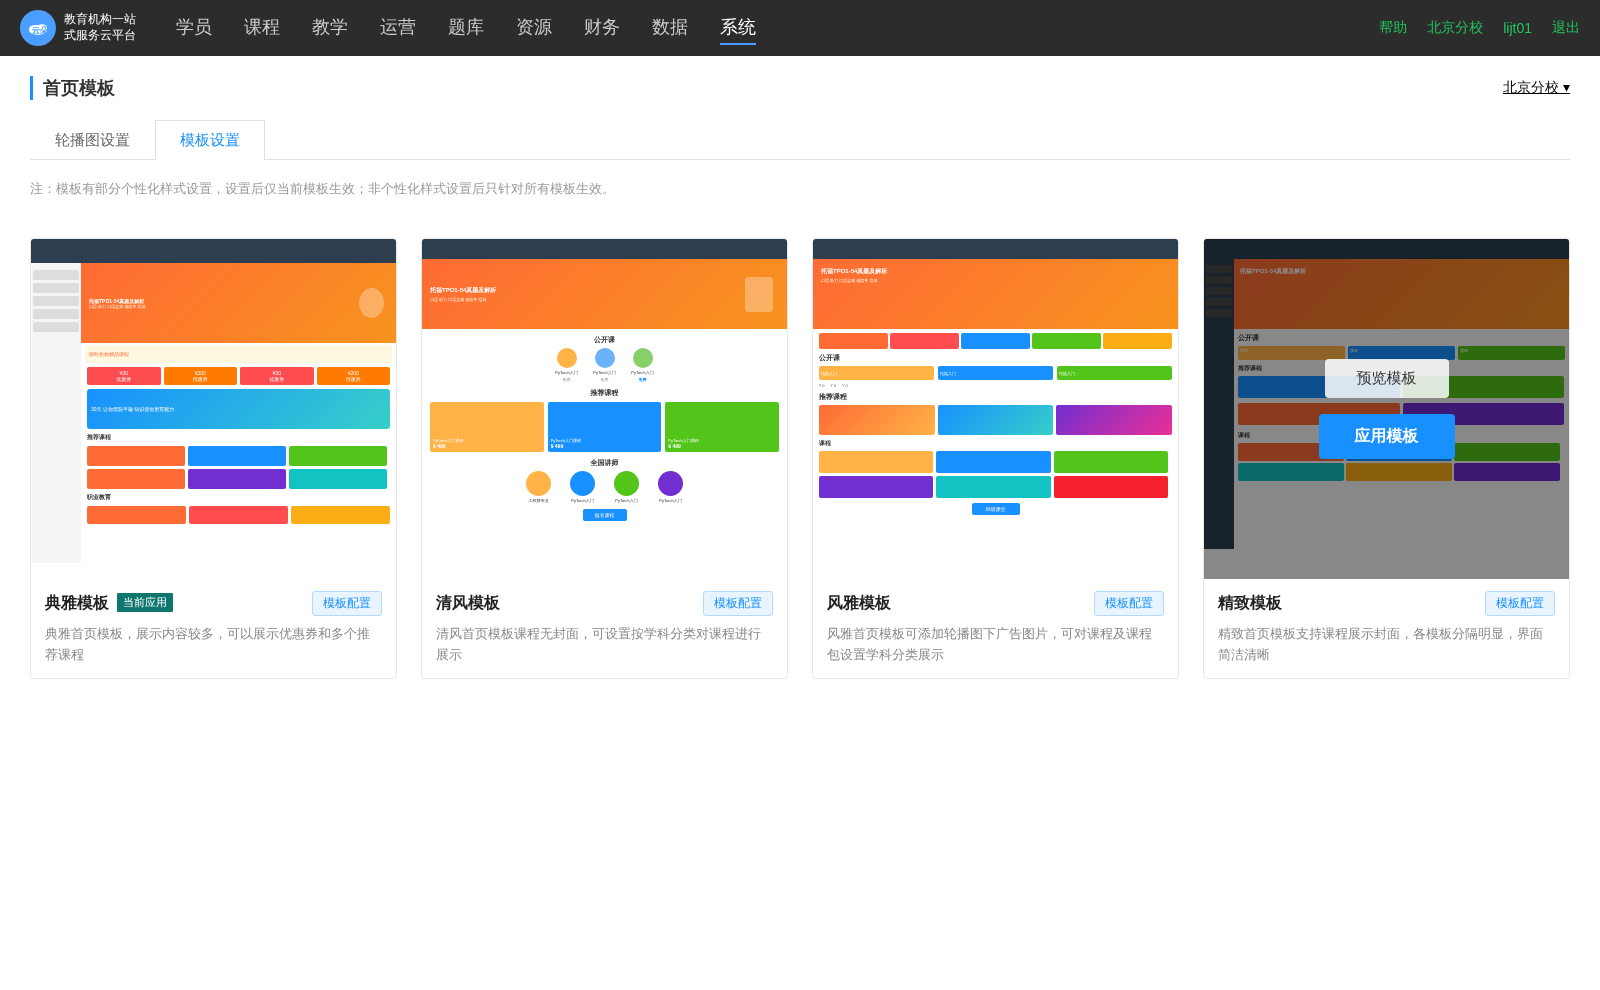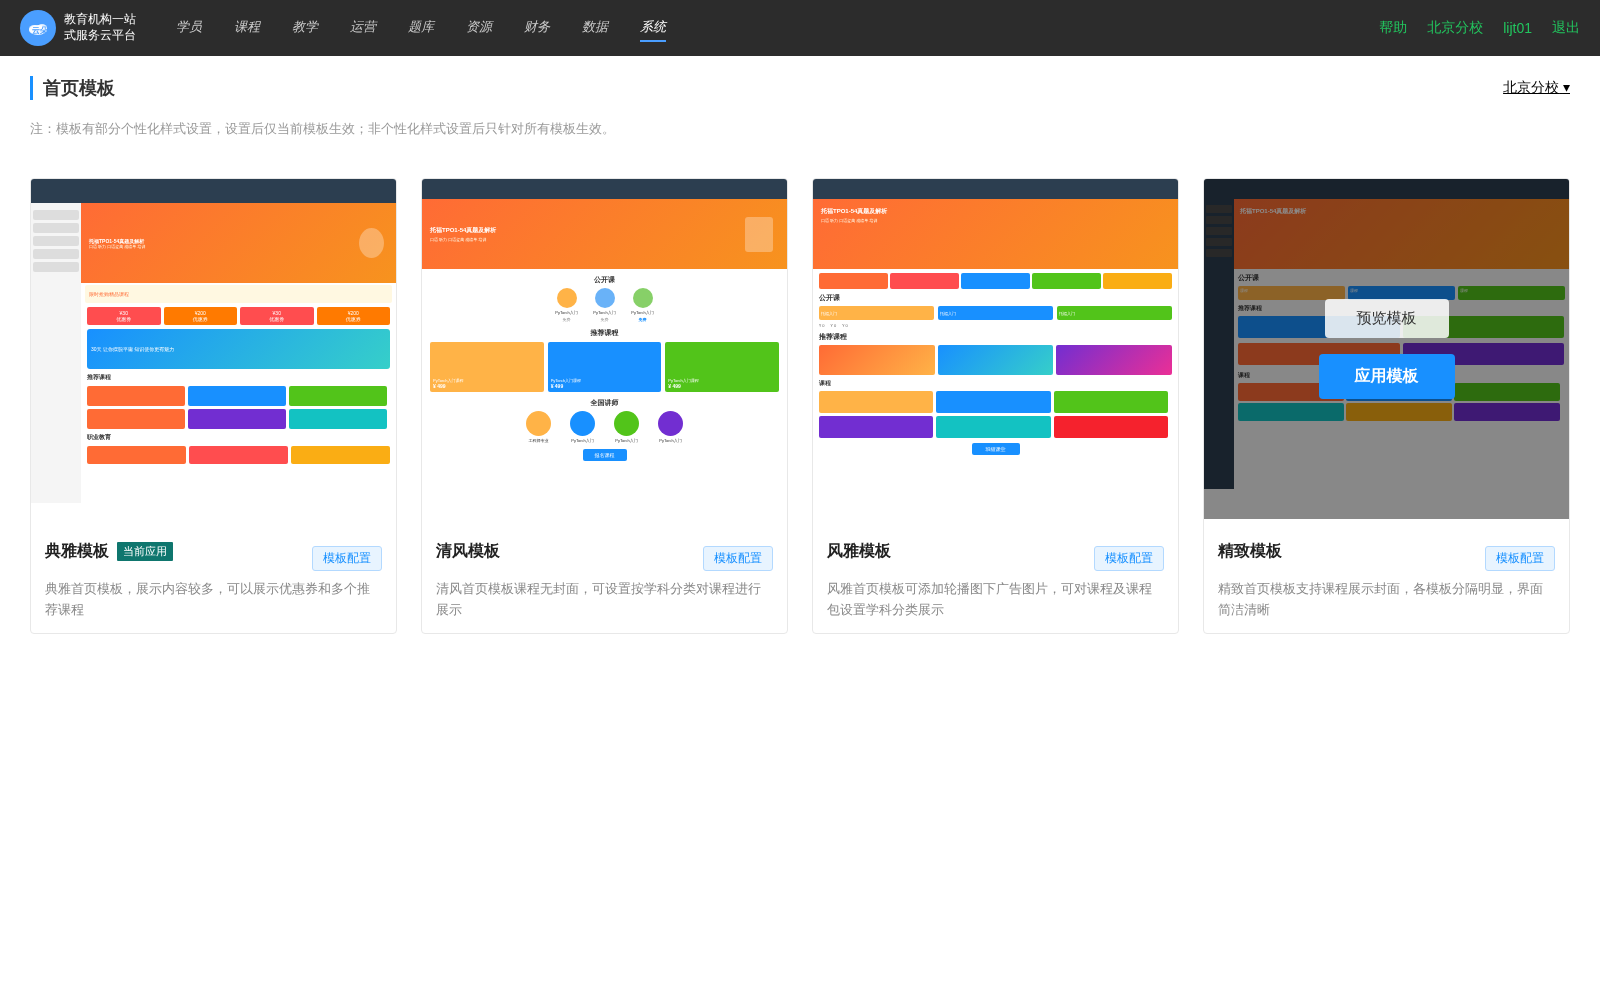--- a/index.html
+++ b/index.html
@@ -4,21 +4,21 @@
   <style>
     * { box-sizing: border-box; margin: 0; padding: 0; }
     body { font-family: 'Microsoft YaHei', 'PingFang SC', sans-serif; background: #f5f5f5; font-size: 14px; color: #333; }
 
     
     .nav-bar { background: #2c2c2c; height: 56px; display: flex; align-items: center; padding: 0 20px; position: relative; }
     .nav-logo { display: flex; align-items: center; margin-right: 40px; }
     .nav-logo .logo-icon { width: 36px; height: 36px; background: #4a9eff; border-radius: 50%; display: flex; align-items: center; justify-content: center; margin-right: 8px; }
     .nav-logo .logo-text { color: #fff; font-size: 12px; line-height: 1.3; }
     .nav-links { display: flex; gap: 32px; flex: 1; }
-    .nav-link { color: #ccc; font-size: 13px; cursor: pointer; padding: 4px 0; font-style: italic; }
+    .nav-link { color: #ccc; font-size: 18px; cursor: pointer; padding: 4px 0; }
     .nav-link.active { color: #fff; border-bottom: 2px solid #4a9eff; }
     .nav-right { display: flex; gap: 20px; align-items: center; }
     .nav-right span { color: #22c55e; font-size: 14px; cursor: pointer; }
 
     
     .page { background: #fff; min-height: calc(100vh - 56px); padding: 20px 30px; }
 
     
     .page-header { display: flex; align-items: center; justify-content: space-between; margin-bottom: 20px; }
     .page-title { font-size: 18px; font-weight: bold; color: #333; border-left: 3px solid #1890ff; padding-left: 10px; }
@@ -44,21 +44,21 @@
     
     .card-overlay { position: absolute; top: 0; left: 0; right: 0; bottom: 0; background: rgba(0,0,0,0.45); display: flex; flex-direction: column; align-items: center; justify-content: center; gap: 16px; z-index: 10; }
     .overlay-preview-btn { background: rgba(255,255,255,0.85); color: #333; border: none; padding: 10px 32px; font-size: 15px; border-radius: 4px; cursor: pointer; font-weight: 500; }
     .overlay-apply-btn { background: #1890ff; color: #fff; border: none; padding: 12px 36px; font-size: 16px; border-radius: 4px; cursor: pointer; font-weight: bold; }
 
     
     .card-bottom { padding: 12px 14px; }
     .card-title-row { display: flex; align-items: center; justify-content: space-between; margin-bottom: 8px; }
     .card-title { font-size: 16px; font-weight: bold; color: #222; }
     .badge-current { background: #0f766e; color: #fff; font-size: 11px; padding: 2px 6px; border-radius: 1px; margin-left: 8px; }
-    .config-btn { background: #e8f4ff; color: #1890ff; border: 1px solid #b3d9ff; font-size: 12px; padding: 3px 10px; border-radius: 3px; cursor: pointer; margin-top: 15px; }
+    .config-btn { background: #e8f4ff; color: #1890ff; border: 1px solid #b3d9ff; font-size: 12px; padding: 3px 10px; border-radius: 3px; cursor: pointer; }
     .card-desc { color: #888; font-size: 13px; line-height: 1.6; }
 
     
     .mock-template { width: 100%; height: 100%; position: relative; overflow: hidden; }
 
     
     .t1 { background: #fff; }
     .t1-header { background: #2c3e50; height: 24px; }
     .t1-banner { background: linear-gradient(135deg, #ff6b35, #f7931e); height: 80px; display: flex; align-items: center; padding: 8px; }
     .t1-banner-text { color: #fff; font-size: 6px; font-weight: bold; }
@@ -160,20 +160,24 @@
 <div class="page">
 
   <div class="page-header">
     <div class="page-title">首页模板</div>
     <div class="branch-selector">
       <span>北京分校</span>
       <span>▾</span>
     </div>
   </div>
 
+  <div class="tabs">
+    <div class="tab">轮播图设置</div>
+    <div class="tab active">模板设置</div>
+  </div>
 
   <div class="note">注：模板有部分个性化样式设置，设置后仅当前模板生效；非个性化样式设置后只针对所有模板生效。</div>
 
   <div class="template-grid">
 
     <div class="template-card">
       <div class="card-preview">
         <div class="mock-template t1">
           <div class="t1-header"></div>
           <div style="display:flex; background:#fff;">
@@ -218,21 +222,21 @@
                 <div class="t1-block color-orange"></div>
                 <div class="t1-block" style="background:#ff4d4f;"></div>
                 <div class="t1-block color-gold"></div>
               </div>
             </div>
           </div>
         </div>
       </div>
       <div class="card-bottom">
         <div class="card-title-row">
-          <div style="display:flex; align-items:center;">
+          <div style="display:flex; align-items:flex-start;">
             <span class="card-title">典雅模板</span>
             <span class="badge-current">当前应用</span>
           </div>
           <button class="config-btn">模板配置</button>
         </div>
         <div class="card-desc">典雅首页模板，展示内容较多，可以展示优惠券和多个推荐课程</div>
       </div>
     </div>
 
     <div class="template-card">

